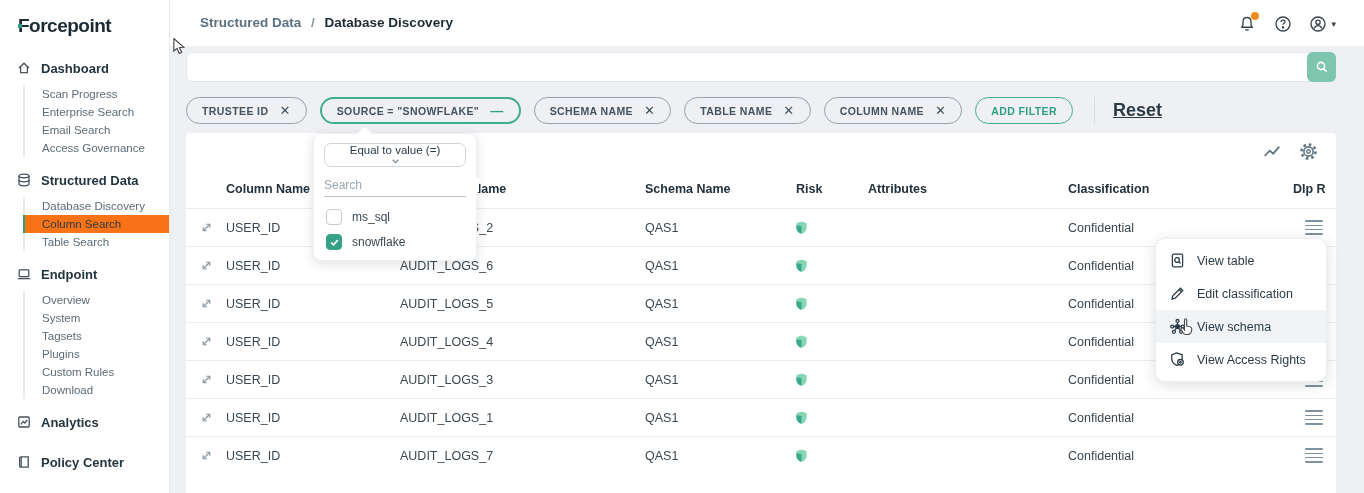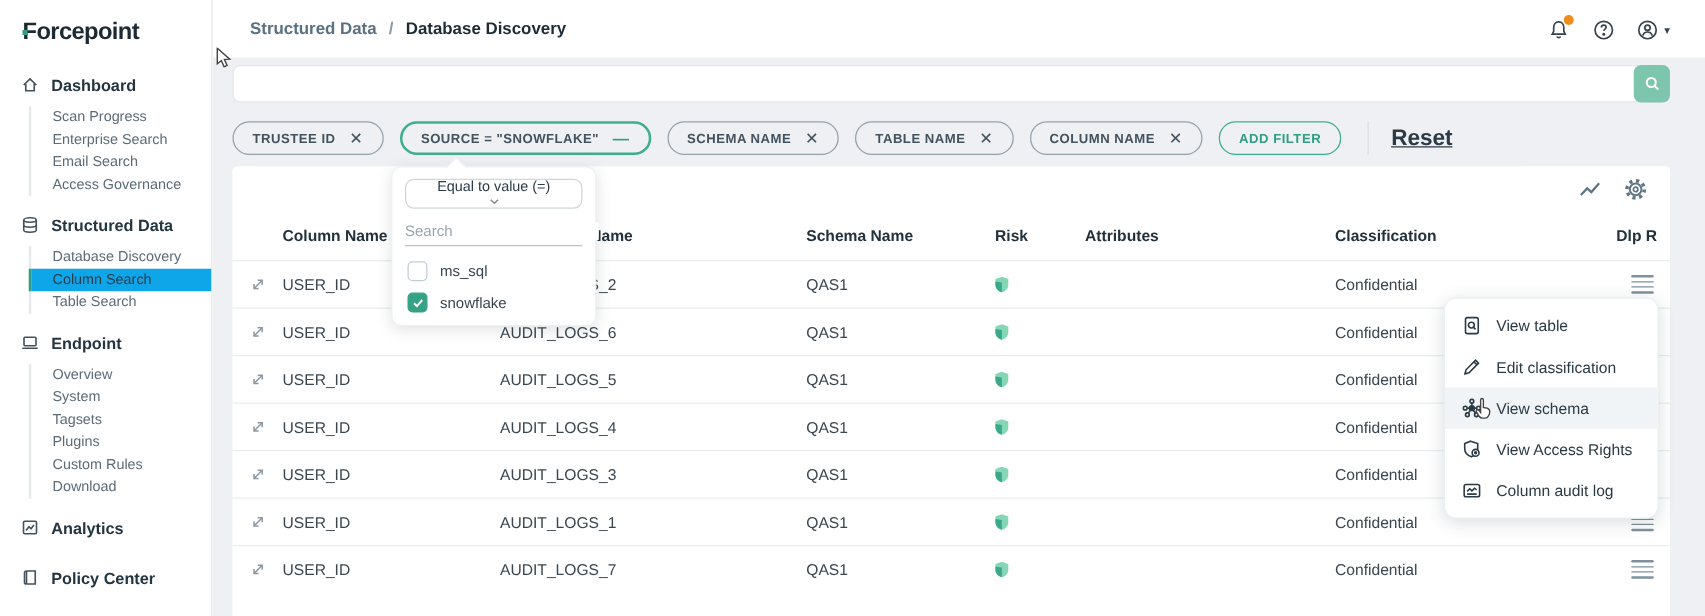--- a/index.html
+++ b/index.html
@@ -9,21 +9,21 @@
 
   
   .sidebar { position:absolute; left:0; top:0; width:170px; height:493px; background:#ffffff; border-right:1px solid #e7eaec; z-index:10; }
   .logo { padding:15px 0 0 18px; font-size:19px; font-weight:bold; letter-spacing:-0.5px; color:#1c2b33; position:relative; }
   .logo::before { content:''; position:absolute; left:18px; top:24px; width:4px; height:4px; background:#2f9e82; }
   .nav { margin-top:18px; }
   .nav-section { display:flex; align-items:center; gap:9px; padding:5px 0 5px 16px; font-size:13px; font-weight:bold; color:#233540; cursor:default; }
   .nav-section svg { flex:0 0 16px; }
   .nav-sub { margin:4px 0 10px 23px; border-left:2px solid #e6eaec; }
   .nav-item { font-size:11.5px; color:#5b6b77; padding:3px 0 3px 17px; line-height:12px; position:relative; }
-  .nav-item.active { background:#0ea5e9; color:#2b3b46; }
+  .nav-item.active { background:#f97316; color:#2b3b46; }
   .nav-item.active::before { content:''; position:absolute; left:-2px; top:0; bottom:0; width:2px; background:#2f9e82; }
 
   
   .topbar { position:absolute; left:170px; top:0; width:1194px; height:46px; background:#ffffff; }
   .breadcrumb { position:absolute; left:30px; top:15px; font-size:13.5px; }
   .crumb-parent { color:#5a7183; font-weight:bold; }
   .crumb-sep { color:#8a98a3; margin:0 6px; font-weight:bold; }
   .crumb-current { color:#1d2b35; font-weight:bold; }
   .top-icons { position:absolute; right:28px; top:14px; display:flex; align-items:center; gap:16px; }
   .top-icon { position:relative; width:20px; height:20px; display:flex; align-items:center; justify-content:center; }
@@ -509,28 +509,20 @@
       <span>View schema</span>
     </div>
     <div class="ctx-item">
       <svg width="17" height="17" viewBox="0 0 16 16" fill="none" stroke="#2b3b46" stroke-width="1.2">
           <path d="M7 1.8 L12.4 3.6 V7.4 C12.4 10.6 10.4 12.6 7.6 13.6 C4.6 12.6 2.6 10.6 2.6 7.4 V3.6 Z"></path>
           <circle cx="10.8" cy="10.6" r="2.6" fill="#ffffff"></circle>
           <circle cx="10.8" cy="10.6" r="0.7" fill="#2b3b46"></circle>
         </svg>
       <span>View Access Rights</span>
     </div>
-    <div class="ctx-item">
-      <svg width="17" height="17" viewBox="0 0 16 16" fill="none" stroke="#2b3b46" stroke-width="1.2">
-          <rect x="2.2" y="3.4" width="11.6" height="9.2" rx="1.4"></rect>
-          <path d="M4.4 8.6 L6.4 6.6 L8 8.2 L10 6.2 L11.6 7.4"></path>
-          <path d="M4.4 10.6 H11.6"></path>
-        </svg>
-      <span>Column audit log</span>
-    </div>
   </div>
 
   <svg class="cursor" style="left:172px; top:38px;" width="15" height="17" viewBox="0 0 12 15">
       <path d="M1 0.5 L1 11.5 L3.9 9.2 L5.8 13.6 L7.9 12.6 L6 8.4 L9.8 8.2 Z" fill="#ffffff" stroke="#444444" stroke-width="1"></path>
     </svg>
   <svg class="cursor" style="left:1178px; top:318px;" width="17" height="18" viewBox="0 0 17 18">
       <g fill="#ffffff" stroke="#454545" stroke-width="1.1">
         <path d="M6.5 2 C6.5 1.2 7 0.8 7.6 0.8 C8.2 0.8 8.7 1.2 8.7 2 L8.7 8 L10 8.2 C12.6 8.5 13.8 9.3 13.8 11.2 C13.8 13.6 12.3 16.5 10.3 16.5 L8 16.5 C6.9 16.5 6 16 5.3 15 L3.2 11.7 C2.7 11 2.9 10.2 3.6 9.9 C4.2 9.7 4.8 9.9 5.3 10.5 L6.5 12 Z"></path>
       </g>
     </svg>

